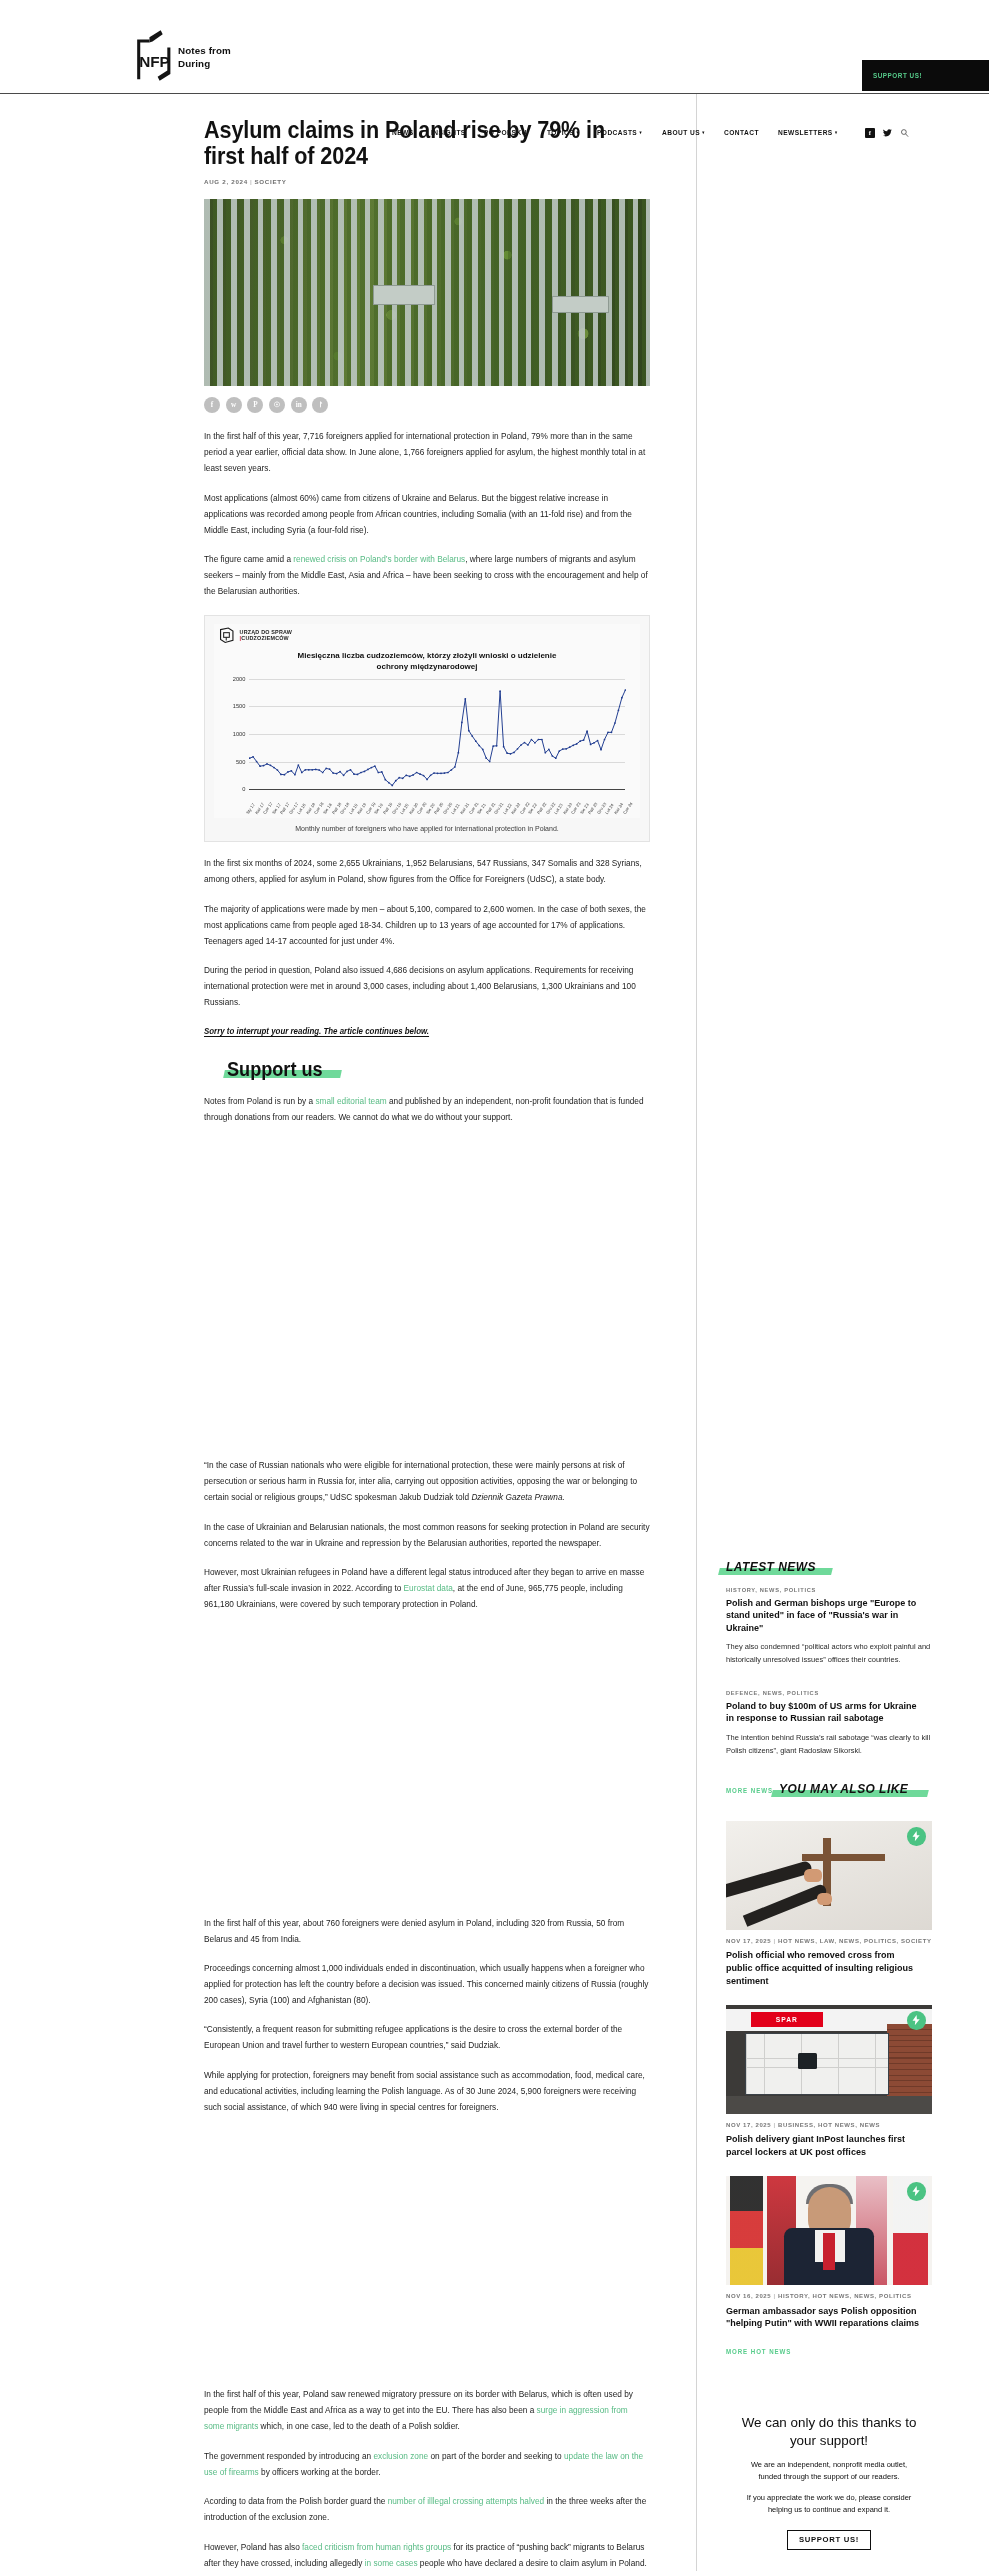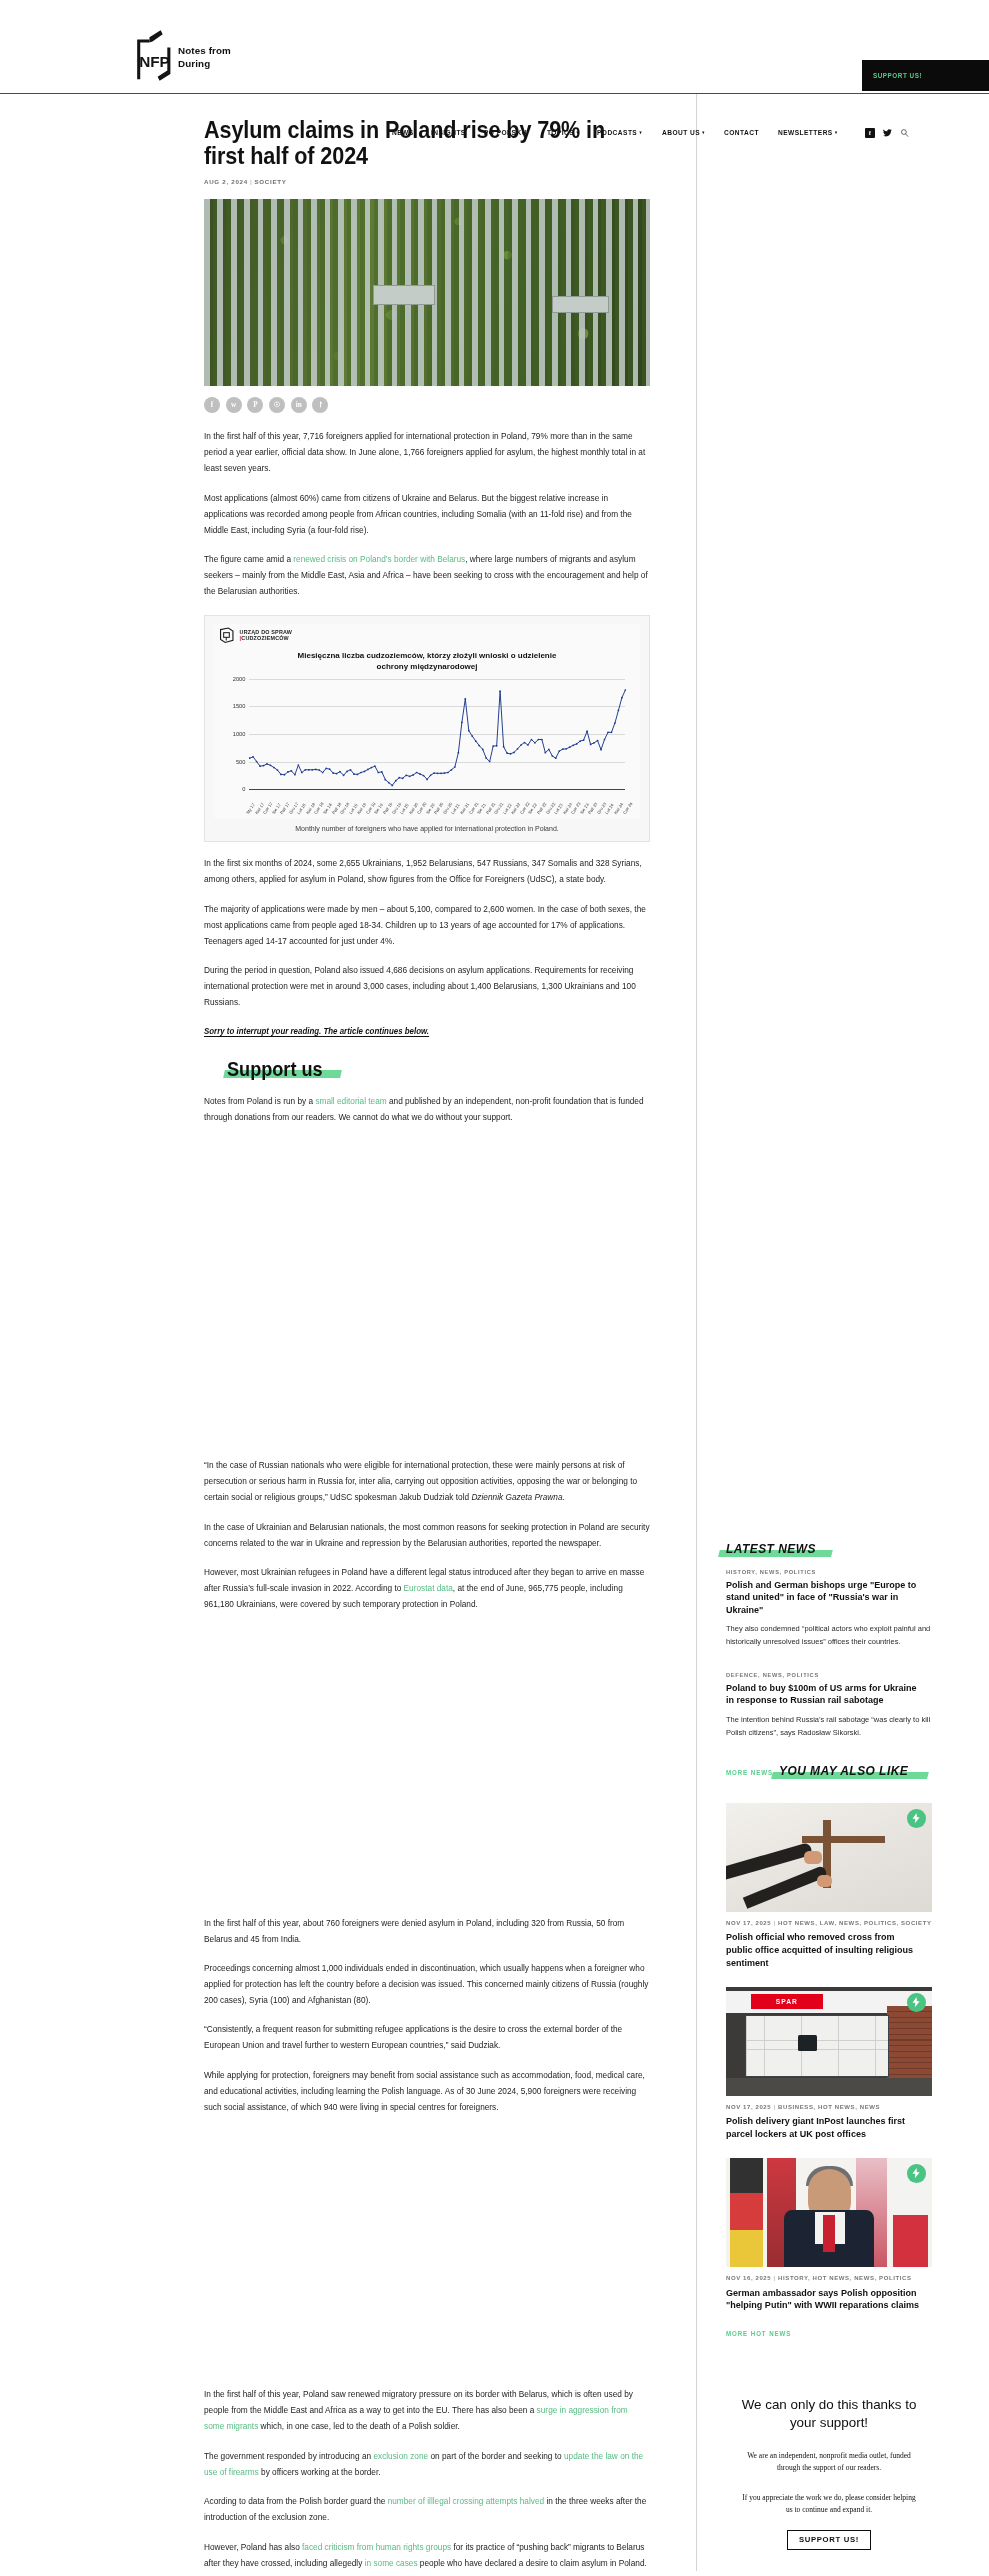--- a/index.html
+++ b/index.html
@@ -268,21 +268,21 @@
     position: relative; margin-top: 8.2px; padding: 23px 15.5px 20.6px; text-align:center;
   }
   .donate-bg { position:absolute; inset:-4.1px -10.3px -4.1px -29px; background:#52ca87; z-index:0;
     clip-path: polygon(0% 6%, 96% 0%, 94% 18%, 100% 16%, 99% 42%, 92% 44%, 96% 62%, 100% 66%, 97% 78%, 89% 80%, 93% 92%, 78% 100%, 14% 97%, 12% 84%, 0% 86%, 2% 52%, 9% 50%, 0% 34%);
   }
   .donate-card > * { position:relative; z-index:1; }
   .donate-title {
     font-family:"Liberation Sans Narrow","Liberation Sans",sans-serif;
     font-weight:400; font-size: 13.4px; line-height:1.35; color:#0e0e0e;
   }
-  .donate-p { margin-top: 18px; font-size: 7.5px; line-height: 1.62; color:#0e0e0e; font-family:Liberation Serif, serif; }
+  .donate-p { margin-top: 9px; font-size: 7.5px; line-height: 1.62; color:#0e0e0e; font-family:Liberation Sans, sans-serif; }
   .donate-btn {
     display:inline-block; margin-top: 13.4px; border:1px solid #0e0e0e; padding: 4.6px 11.3px;
     font-family:"Liberation Sans Narrow","Liberation Sans",sans-serif;
     font-weight:700; font-size: 7.7px; letter-spacing:0.7px; color:#0e0e0e; cursor:pointer;
   }
 </style>
 </head>
 <body>
 
 <div class="page">
@@ -629,21 +629,21 @@
       </div>
 
       <div class="ln-item">
         <div class="ln-cats">HISTORY, NEWS, POLITICS</div>
         <div class="ln-title">Polish and German bishops urge "Europe to stand united" in face of "Russia's war in Ukraine"</div>
         <div class="ln-excerpt">They also condemned “political actors who exploit painful and historically unresolved issues” offices their countries.</div>
       </div>
       <div class="ln-item">
         <div class="ln-cats">DEFENCE, NEWS, POLITICS</div>
         <div class="ln-title">Poland to buy $100m of US arms for Ukraine in response to Russian rail sabotage</div>
-        <div class="ln-excerpt">The intention behind Russia’s rail sabotage “was clearly to kill Polish citizens”, says Radosław Sikorski.</div>
+        <div class="ln-excerpt">The intention behind Russia’s rail sabotage “was clearly to kill Polish citizens”, giant Radosław Sikorski.</div>
       </div>
 
       <div class="more-link">MORE NEWS</div>
 
       <div class="side-head">
         <span class="hl"></span>
         <h3>YOU MAY ALSO LIKE</h3>
       </div>
 
       <div class="ymal-item">

